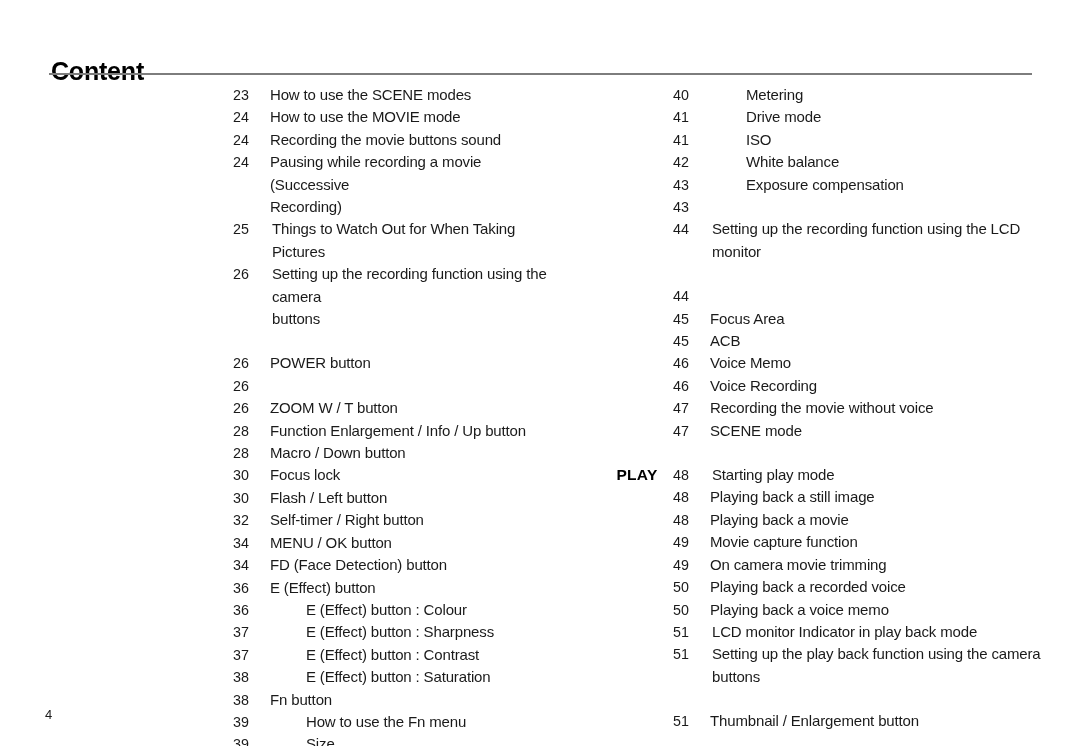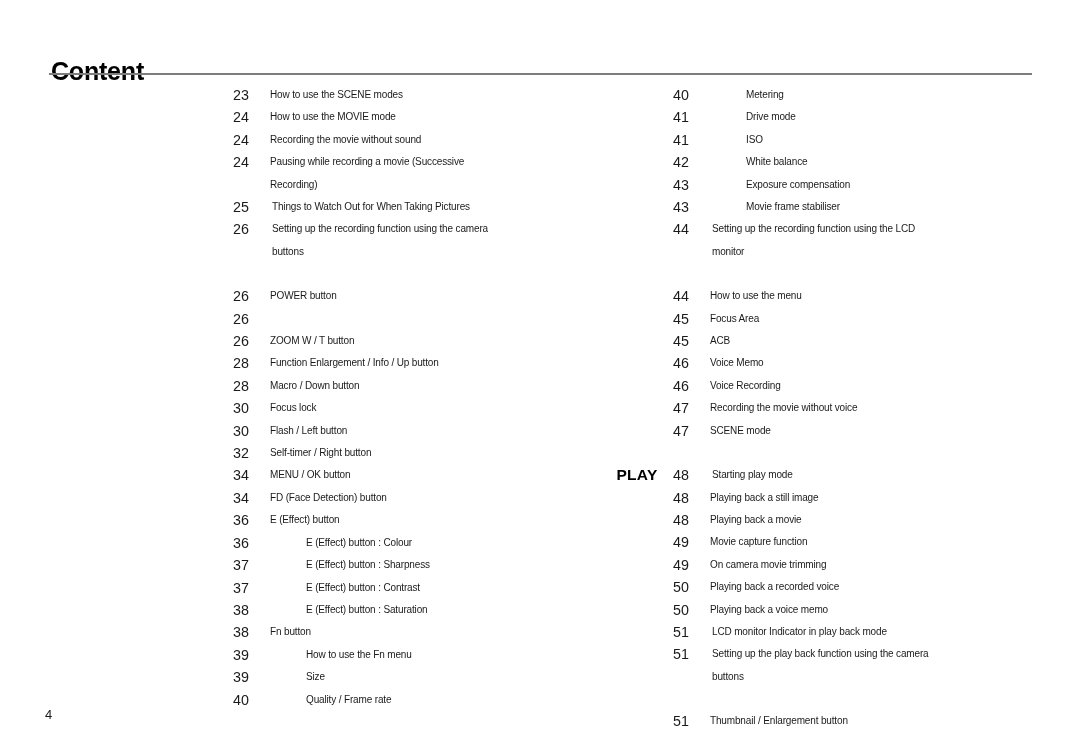--- a/index.html
+++ b/index.html
@@ -84,21 +84,21 @@
     top: 0;
     width: 26px;
     text-align: center;
     font-size: 14.3px;
     line-height: 22.4px;
     color: #1a1a1a;
   }
 
   .txt {
     display: block;
-    font-size: 10px;
+    font-size: 15px;
     line-height: 22.4px;
     color: #1a1a1a;
     letter-spacing: -0.15px;
     white-space: pre-line;
   }
 
   
   .lvl1 .txt { margin-left: 16px; }
   .lvl2 .txt { margin-left: 14px; }
   .lvl3 .txt { margin-left: 50px; }
@@ -135,21 +135,21 @@
           <span class="txt">How to use the SCENE modes</span>
         </div>
         <div class="toc-row lvl2">
           <span class="section-tag"></span>
           <span class="pg">24</span>
           <span class="txt">How to use the MOVIE mode</span>
         </div>
         <div class="toc-row lvl2">
           <span class="section-tag"></span>
           <span class="pg">24</span>
-          <span class="txt">Recording the movie without sound</span>
+          <span class="txt">Recording the movie buttons sound</span>
         </div>
         <div class="toc-row lvl2">
           <span class="section-tag"></span>
           <span class="pg">24</span>
           <span class="txt">Pausing while recording a movie (Successive
 Recording)</span>
         </div>
         <div class="toc-row lvl1">
           <span class="section-tag"></span>
           <span class="pg">25</span>
@@ -278,32 +278,30 @@
           <span class="txt">White balance</span>
         </div>
         <div class="toc-row lvl3">
           <span class="section-tag"></span>
           <span class="pg">43</span>
           <span class="txt">Exposure compensation</span>
         </div>
         <div class="toc-row lvl3">
           <span class="section-tag"></span>
           <span class="pg">43</span>
-          <span class="txt">Movie frame stabiliser</span>
         </div>
         <div class="toc-row lvl1">
           <span class="section-tag"></span>
           <span class="pg">44</span>
           <span class="txt">Setting up the recording function using the LCD
 monitor</span>
         </div>
         <div class="toc-row lvl2 gap-before">
           <span class="section-tag"></span>
           <span class="pg">44</span>
-          <span class="txt">How to use the menu</span>
         </div>
         <div class="toc-row lvl2">
           <span class="section-tag"></span>
           <span class="pg">45</span>
           <span class="txt">Focus Area</span>
         </div>
         <div class="toc-row lvl2">
           <span class="section-tag"></span>
           <span class="pg">45</span>
           <span class="txt">ACB</span>

